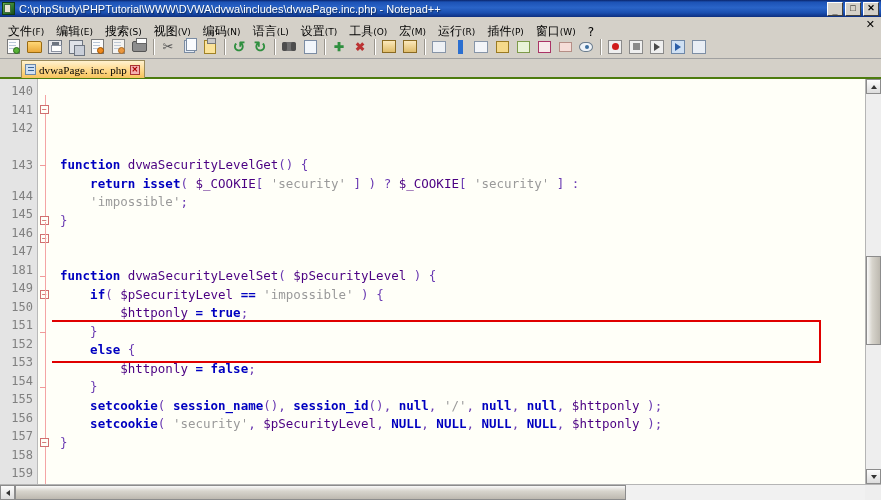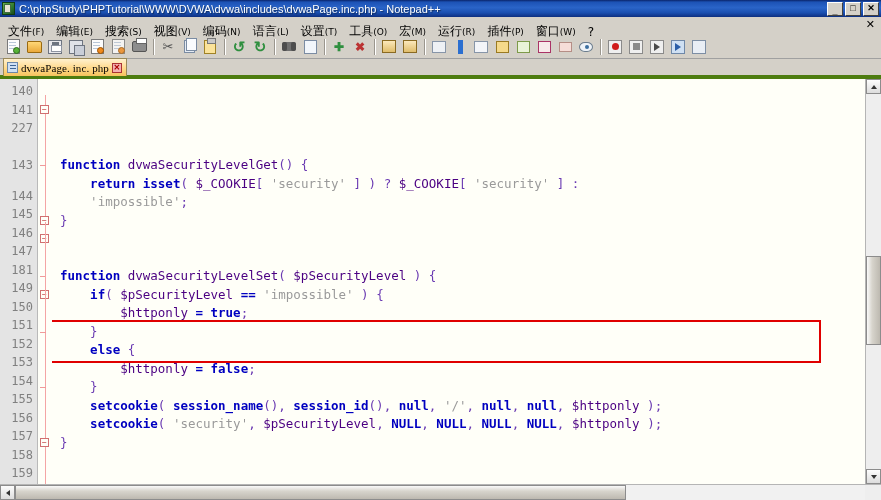--- a/index.html
+++ b/index.html
@@ -145,23 +145,23 @@
   .playtr{width:14px;height:14px;background:#efefef;border:1px solid #8a8a8a;display:flex;align-items:center;justify-content:center;}
   .playtr i{width:0;height:0;border-left:6px solid #4a4a4a;border-top:4px solid transparent;border-bottom:4px solid transparent;display:block;}
   .ffwd{width:14px;height:14px;background:#cfe0f3;border:1px solid #6f88a8;display:flex;align-items:center;justify-content:center;}
   .ffwd i{width:0;height:0;border-left:6px solid #2b5ea8;border-top:4px solid transparent;border-bottom:4px solid transparent;display:block;}
   .savemac{width:14px;height:14px;background:#e9eef5;border:1px solid #7d8ea4;}
 
   
   .tabbar {
     height: 20px;
     background: #d4d0c8;
-    border-bottom: 4px solid #4d7c0f;
+    border-bottom: 2px solid #4d7c0f;
     display:flex; align-items:flex-end;
-    padding-left: 3px;
+    padding-left: 21px;
     flex:none;
   }
   .tab {
     height: 18px;
     background: linear-gradient(to bottom,#fff1cf,#ffd98a 55%,#f6c35c);
     border: 1px solid #9a8a5a;
     border-bottom: none;
     display:flex; align-items:center;
     padding: 0 4px 0 3px;
     gap: 3px;
@@ -502,21 +502,21 @@
       <span class="tlabel">dvwaPage. inc. php</span>
       <span class="tclose">✕</span>
     </div>
   </div>
 
   <div class="editorwrap">
     <div class="gutter">
       <div class="linenos" id="linenos">
           <div style="height: 18.5px;">140</div>
           <div style="height: 18.5px;">141</div>
-          <div style="height: 18.5px;">227</div>
+          <div style="height: 18.5px;">142</div>
           <div style="height: 18.5px;"></div>
           <div style="height: 18.5px;">143</div>
           <div style="height: 18.5px; margin-top: 12px;">144</div>
           <div style="height: 18.5px;">145</div>
           <div style="height: 18.5px; margin-left: 8px;">146</div>
           <div style="height: 18.5px;">147</div>
           <div style="height: 18.5px;">181</div>
           <div style="height: 18.5px;">149</div>
           <div style="height: 18.5px;">150</div>
           <div style="height: 18.5px;">151</div>

